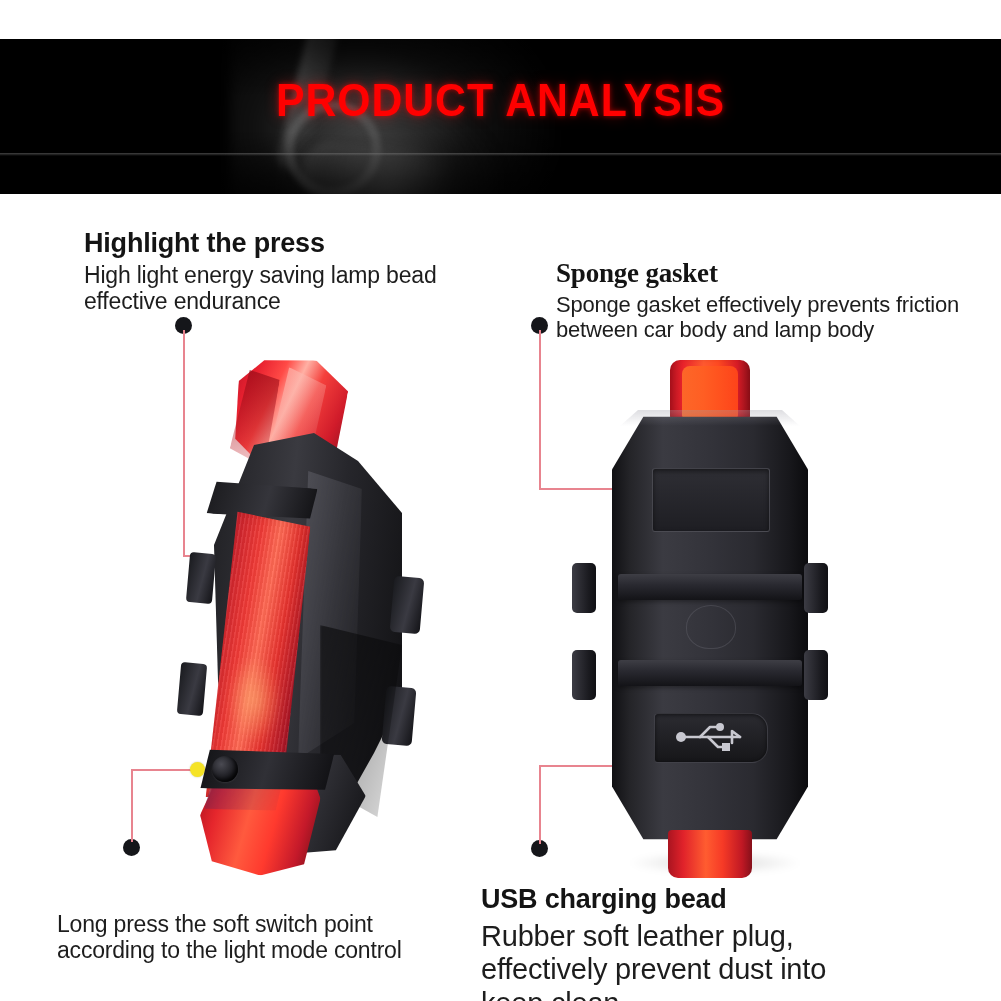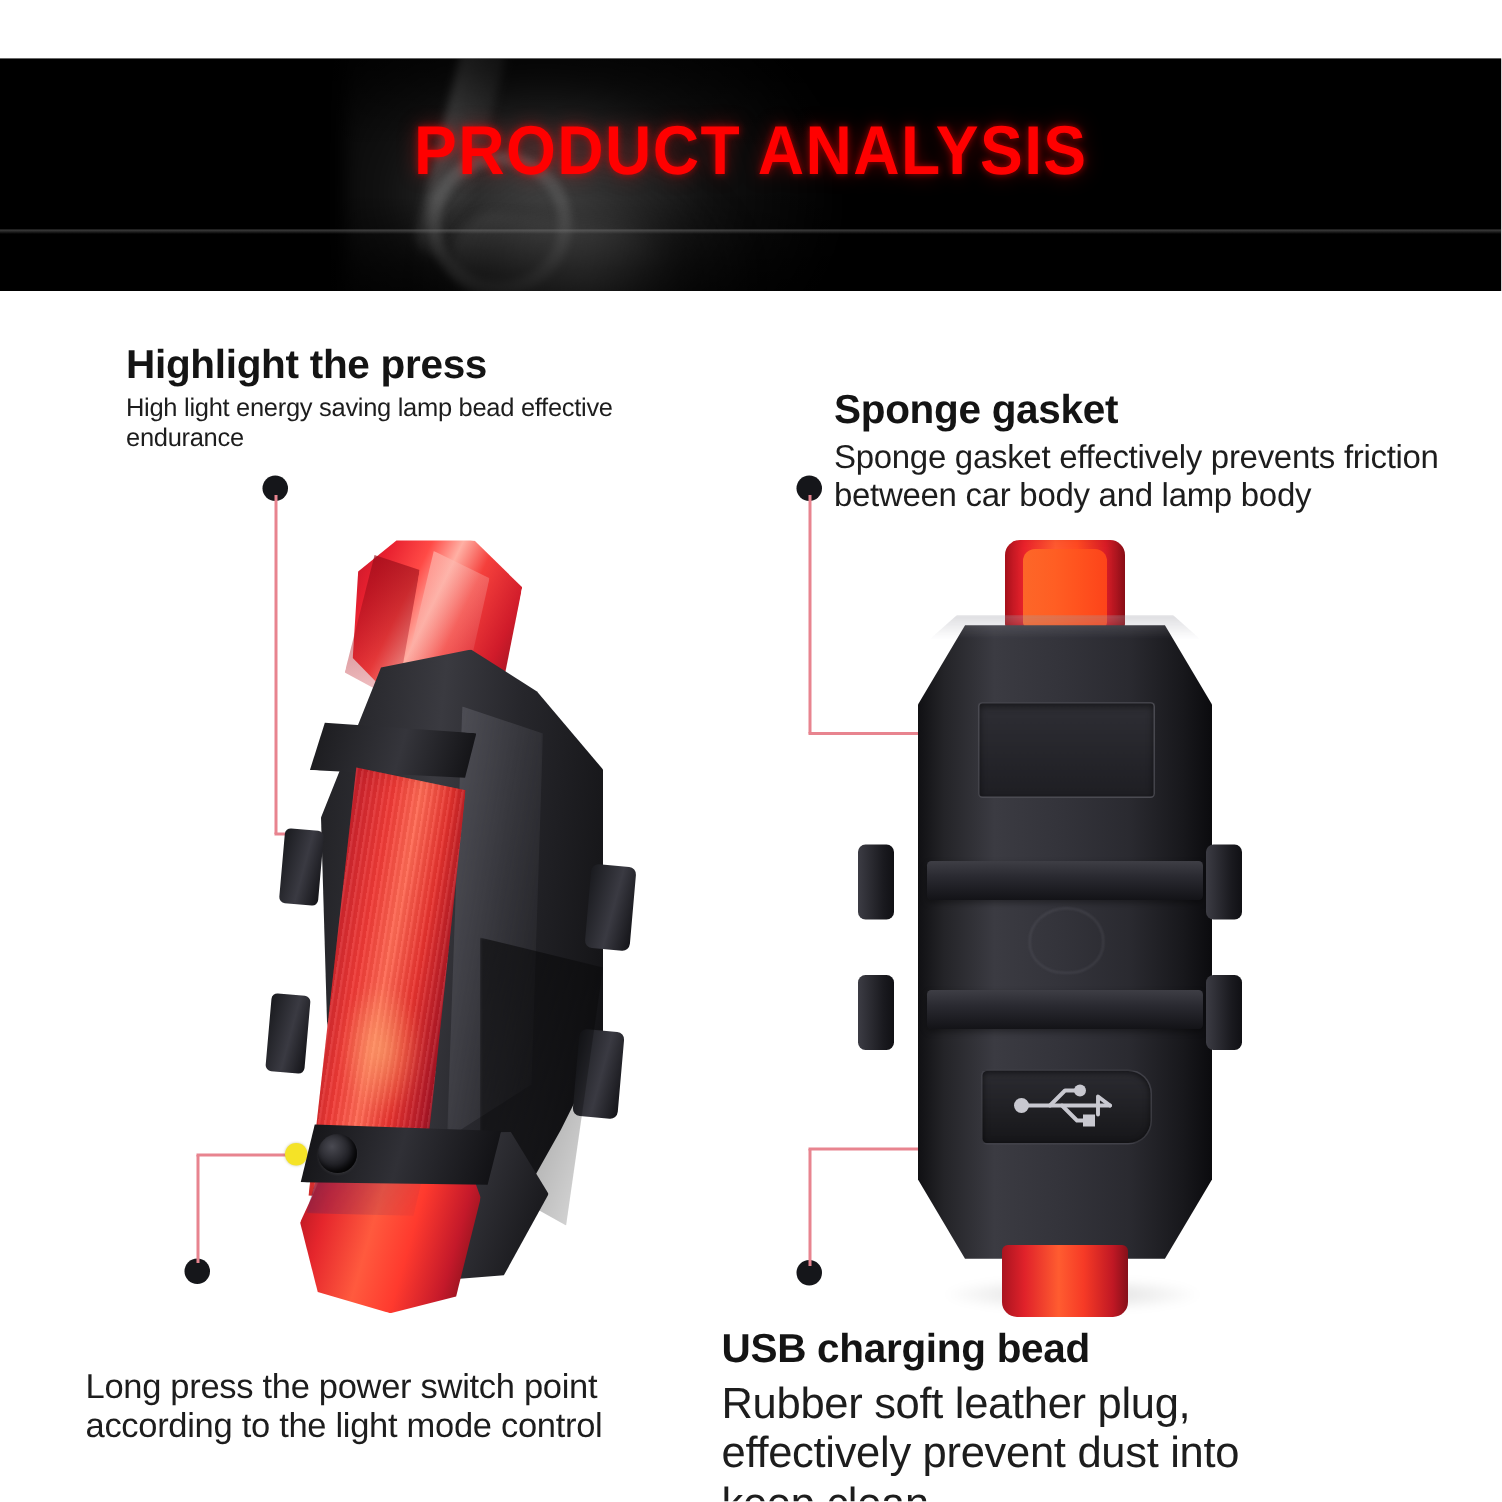--- a/index.html
+++ b/index.html
@@ -100,23 +100,23 @@
     letter-spacing: -0.2px;
   }
   .callout-desc {
     position: absolute;
     color: #1d1d1d;
     line-height: 1.15;
     letter-spacing: -0.2px;
   }
 
   #callout-hl-title   { left: 84px;  top: 228px; font-size: 27px; }
-  #callout-hl-desc    { left: 84px;  top: 262px; font-size: 17px; width: 360px; }
-
-  #callout-sg-title   { left: 556px; top: 258px; font-size: 27px; }
+  #callout-hl-desc    { left: 84px;  top: 262px; font-size: 23px; width: 360px; }
+
+  #callout-sg-title   { left: 556px; top: 258px; font-size: 27px; font-family: Liberation Serif, serif; }
   #callout-sg-desc    { left: 556px; top: 292px; font-size: 22px; width: 420px; }
 
   #callout-bs-title   { left: 57px;  top: 877px; font-size: 27px; }
   #callout-bs-desc    { left: 57px;  top: 911px; font-size: 23px; width: 390px; }
 
   #callout-usb-title  { left: 481px; top: 884px; font-size: 27px; }
   #callout-usb-desc   { left: 481px; top: 920px; font-size: 29px; width: 400px; }
 
   
   .leader-v, .leader-h {
@@ -432,21 +432,21 @@
   <div class="dot-yellow" style="left:266px; top:548px;"></div>
 
   <div class="callout-title" id="callout-sg-title">Sponge gasket</div>
   <div class="callout-desc" id="callout-sg-desc">Sponge gasket effectively prevents friction between car body and lamp body</div>
 
   <div class="dot-black" style="left:531px; top:317px;"></div>
   <div class="leader-v" style="left:539px; top:330px; height:159px;"></div>
   <div class="leader-h" style="left:539px; top:488px; width:157px;"></div>
   <div class="dot-yellow" style="left:688px; top:481px;"></div>
 
-  <div class="callout-desc" id="callout-bs-desc">Long press the power switch point according to the light mode control</div>
+  <div class="callout-desc" id="callout-bs-desc">Long press the soft switch point according to the light mode control</div>
 
   <div class="dot-black" style="left:123px; top:839px;"></div>
   <div class="leader-v" style="left:131px; top:770px; height:72px;"></div>
   <div class="leader-h" style="left:131px; top:769px; width:68px;"></div>
   <div class="dot-yellow" style="left:190px; top:762px;"></div>
 
   <div class="callout-title" id="callout-usb-title">USB charging bead</div>
   <div class="callout-desc" id="callout-usb-desc">Rubber soft leather plug, effectively prevent dust into keep clean</div>
 
   <div class="dot-black" style="left:531px; top:840px;"></div>

